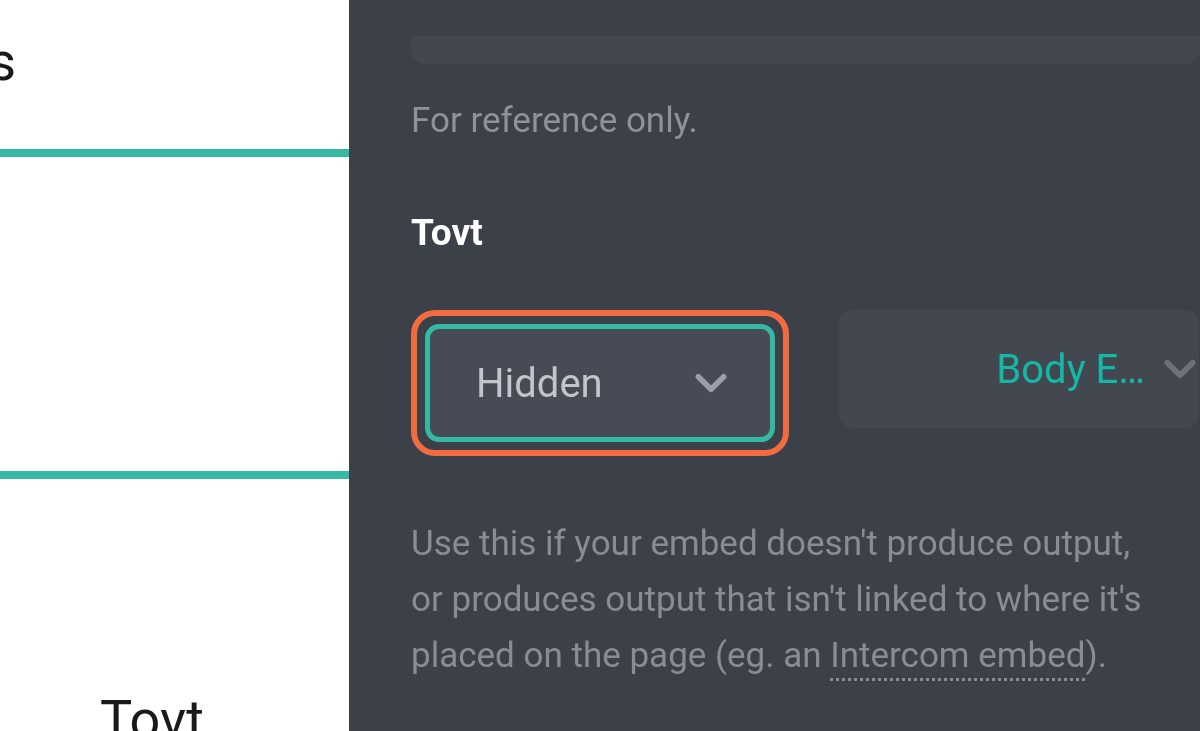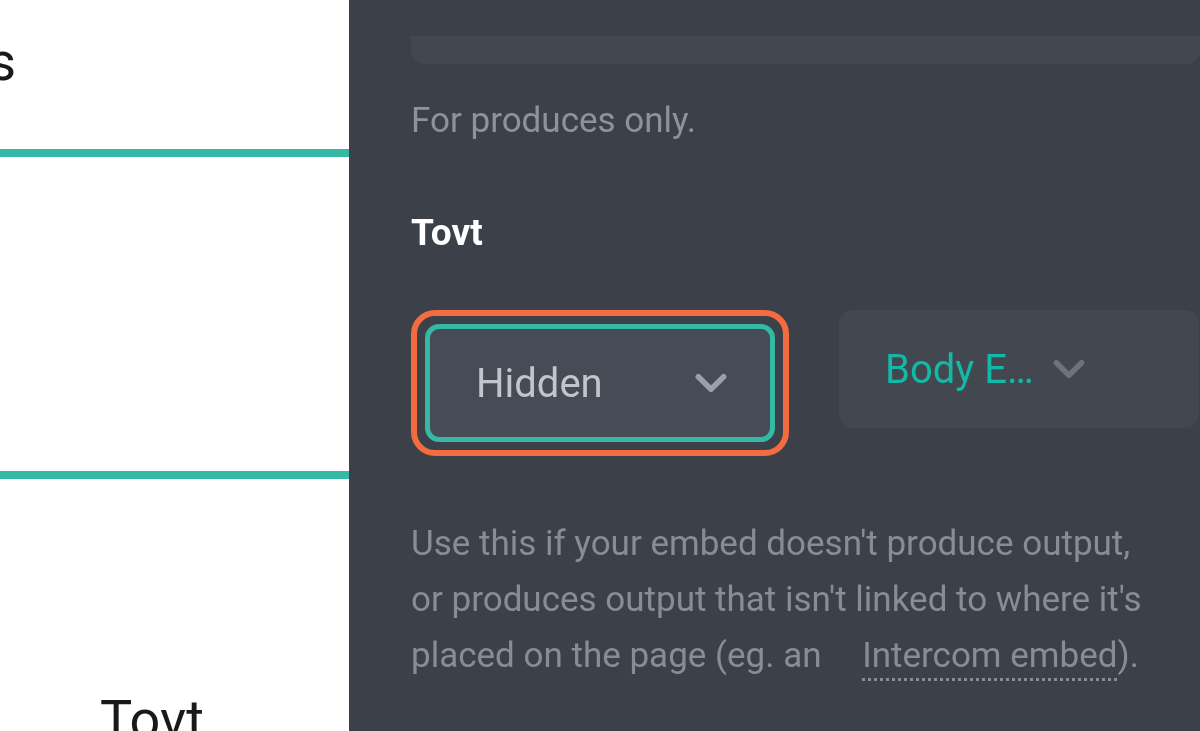--- a/index.html
+++ b/index.html
@@ -81,21 +81,21 @@
       display: flex;
       gap: 50px;
       margin-bottom: 60px;
       align-items: flex-start;
     }
 
     .dropdown {
       position: relative;
       display: flex;
       align-items: center;
-      justify-content: flex-start;
+      justify-content: flex-end;
       border-radius: 14px;
       cursor: pointer;
     }
 
     
     .dropdown.focused-wrap {
       padding: 8px;
       border: 6px solid #f26c3f;
       border-radius: 24px;
     }
@@ -142,38 +142,37 @@
 
     .description {
       font-size: 35px;
       line-height: 1.6;
       color: #888d95;
       padding-right: 30px;
     }
     .underlined {
       border-bottom: 3px dotted #888d95;
       padding-bottom: 2px;
-      margin-left: 32px;
     }
   </style>
 </head>
 <body>
 
 <div class="left">
   <div class="left-label-top">ts</div>
   <div class="teal-bar top"></div>
   <div class="teal-bar bottom"></div>
   <div class="left-label-bottom">Tovt</div>
 </div>
 
 <div class="right">
   <div class="right-inner">
     <div class="field-remnant"></div>
 
-    <div class="helper-text helper-1">For produces only.</div>
+    <div class="helper-text helper-1">For reference only.</div>
 
     <div class="section-heading">Tovt</div>
 
     <div class="dropdown-row">
 
       <div class="dropdown focused-wrap">
         <div class="dd-inner">
           <span class="dd-label">Hidden</span>
           <span class="chevron">
             <svg viewBox="0 0 24 24">

